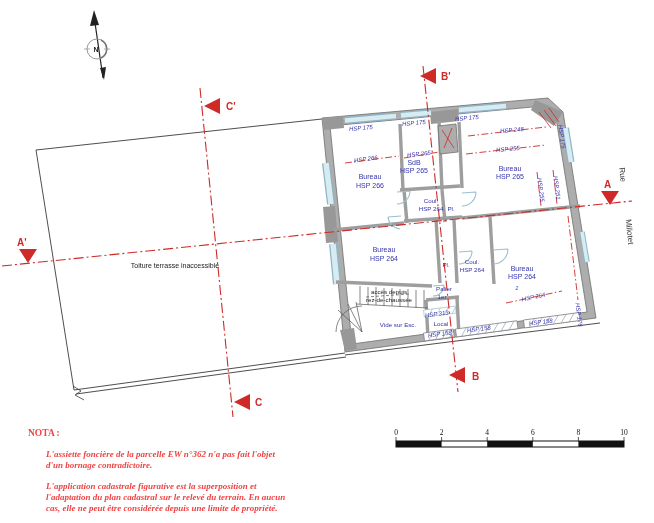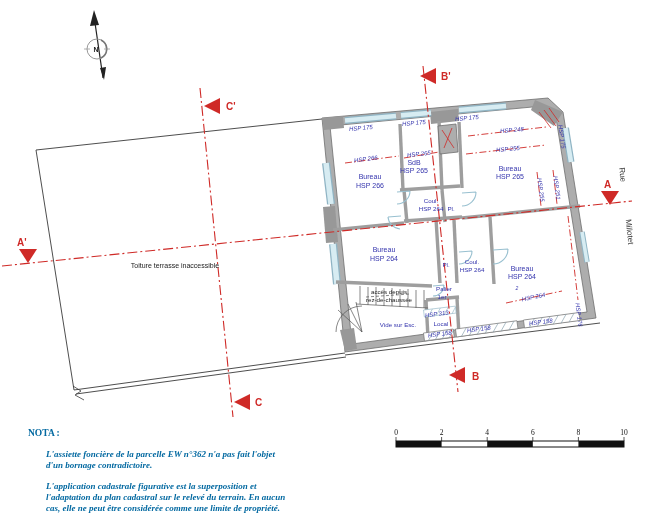--- a/index.html
+++ b/index.html
@@ -11,21 +11,21 @@
   .room   {fill:#3434ad;font-size:7px;text-anchor:middle;}
   .roomsm {fill:#3434ad;font-size:6.2px;text-anchor:middle;}
   .hsp    {fill:#3434ad;font-size:6px;font-style:italic;text-anchor:middle;}
   .blk    {fill:#222;font-size:6.2px;text-anchor:middle;}
   .terr   {fill:#222;font-size:7px;text-anchor:middle;}
   .marker {fill:#cf2a27;font-size:10px;font-weight:bold;}
   .street {fill:#333;font-size:8px;text-anchor:middle;}
   .tick   {fill:#111;font-size:7.5px;text-anchor:middle;font-family:"Liberation Serif",serif;}
   .ncompass{fill:#222;font-size:7px;font-weight:bold;text-anchor:middle;}
   
-  .nota{position:absolute;left:28px;top:428px;width:310px;color:#0369a1;
+  .nota{position:absolute;left:28px;top:428px;width:310px;color:#ef4444;
         font-family:"Liberation Serif",serif;font-weight:bold;}
   .nota .head{font-size:9.5px;margin:0 0 11px 0;}
   .nota p{font-size:9px;line-height:1.22;margin:0 0 10px 18px;white-space:pre-line;font-style:italic;}
 </style>
 </head>
 <body>
 
 <div class="canvas">
 <svg width="654" height="523" viewBox="0 0 654 523">
 
@@ -246,15 +246,15 @@
     <text class="tick" x="624" y="435">10</text>
   </g>
 </svg>
 
   <div class="nota">
     <div class="head">NOTA :</div>
     <p>L'assiette foncière de la parcelle EW n°362 n'a pas fait l'objet
 d'un bornage contradictoire.</p>
     <p>L'application cadastrale figurative est la superposition et
 l'adaptation du plan cadastral sur le relevé du terrain. En aucun
-cas, elle ne peut être considérée comme une limite de propriété.</p>
+cas, elle ne peut être considérée depuis une limite de propriété.</p>
   </div>
 </div>
 
 </body></html>

